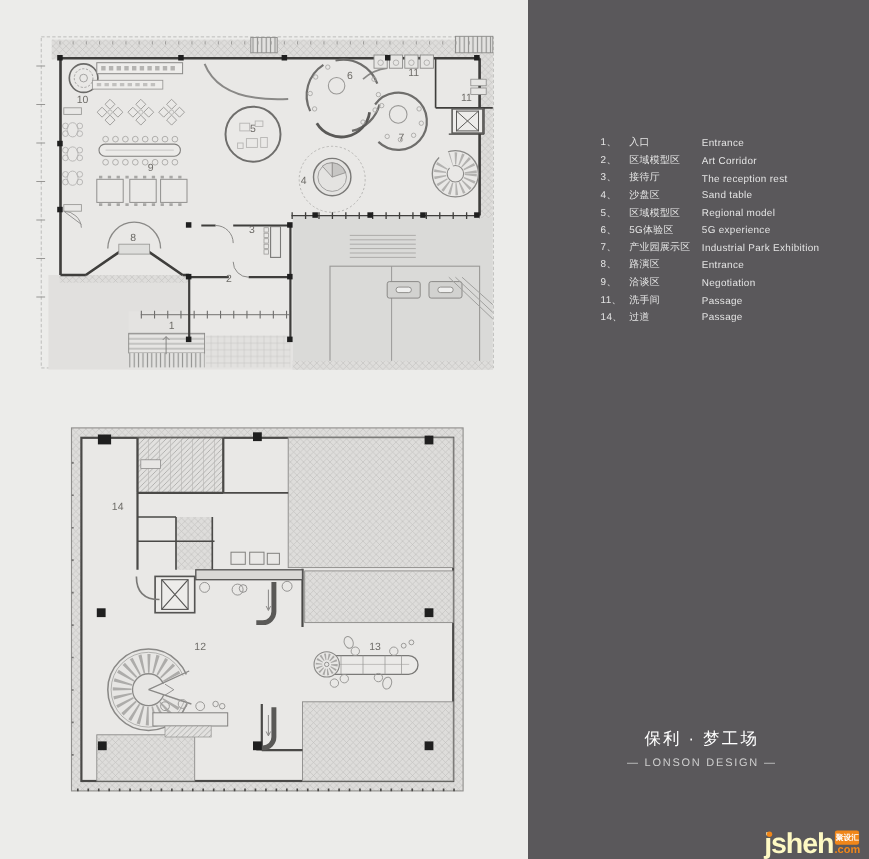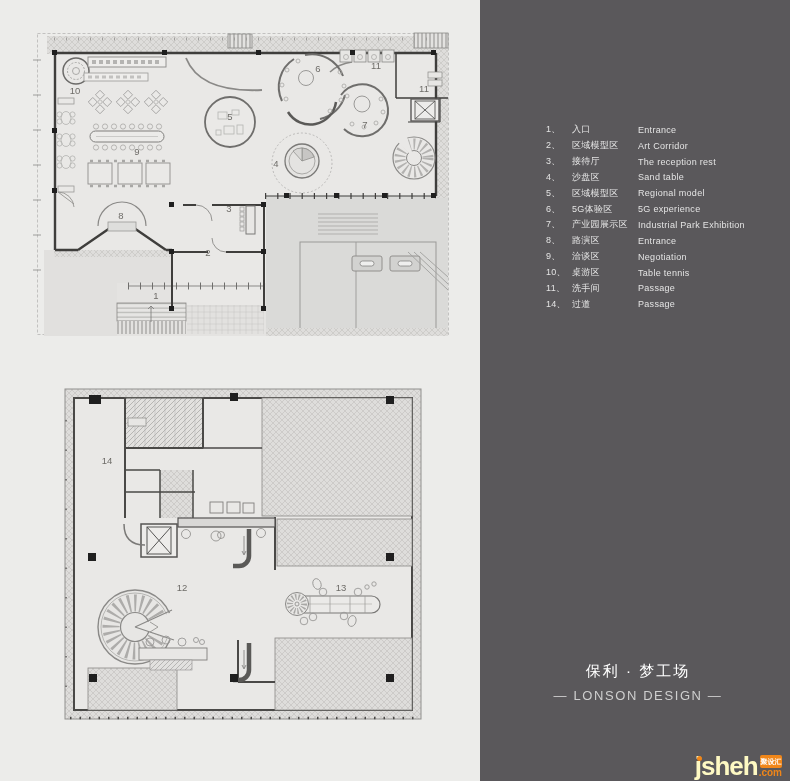--- a/index.html
+++ b/index.html
@@ -29,34 +29,34 @@
   }
   .legend-row span{white-space:nowrap;}
   .title-block{
     position:absolute;left:0;top:662px;width:100%;text-align:center;
     padding-left:6px;box-sizing:border-box;
   }
   .title-zh{
     color:#ffffff;font-size:15px;letter-spacing:2px;
   }
   .title-en{
-    margin-top:7px;color:#cfcfcf;font-size:13px;letter-spacing:1.6px;
+    margin-top:7px;color:#cfcfcf;font-size:10px;letter-spacing:1.6px;
   }
   
   .watermark{
     position:absolute;right:8px;bottom:3px;display:flex;align-items:flex-end;
   }
   .wm-main{
     position:relative;font-size:26px;font-weight:bold;line-height:0.9;
     letter-spacing:-1px;
   }
   .wm-dot{
     position:absolute;left:2px;top:1px;width:5px;height:5px;border-radius:50%;
   }
-  .wm-side{display:flex;flex-direction:column;align-items:flex-end;margin-left:1px;}
+  .wm-side{display:flex;flex-direction:column;align-items:center;margin-left:1px;}
   .wm-badge{
     width:22px;height:13px;border-radius:2px;color:#fff;font-size:7px;
     font-weight:bold;display:flex;align-items:center;justify-content:center;
     letter-spacing:0;
   }
   .wm-com{font-size:10px;font-weight:bold;line-height:1;margin-top:0px;}
 </style>
 </head>
 <body style="background: rgb(236, 236, 234);">
 
@@ -507,25 +507,20 @@
         <span>8、</span>
         <span>路演区</span>
         <span>Entrance</span>
       </div>
       <div class="legend-row">
         <span>9、</span>
         <span>洽谈区</span>
         <span>Negotiation</span>
       </div>
       <div class="legend-row">
-        <span>10、</span>
-        <span>桌游区</span>
-        <span>Table tennis</span>
-      </div>
-      <div class="legend-row">
         <span>11、</span>
         <span>洗手间</span>
         <span>Passage</span>
       </div>
       <div class="legend-row">
         <span>14、</span>
         <span>过道</span>
         <span>Passage</span>
       </div>
     </div>

